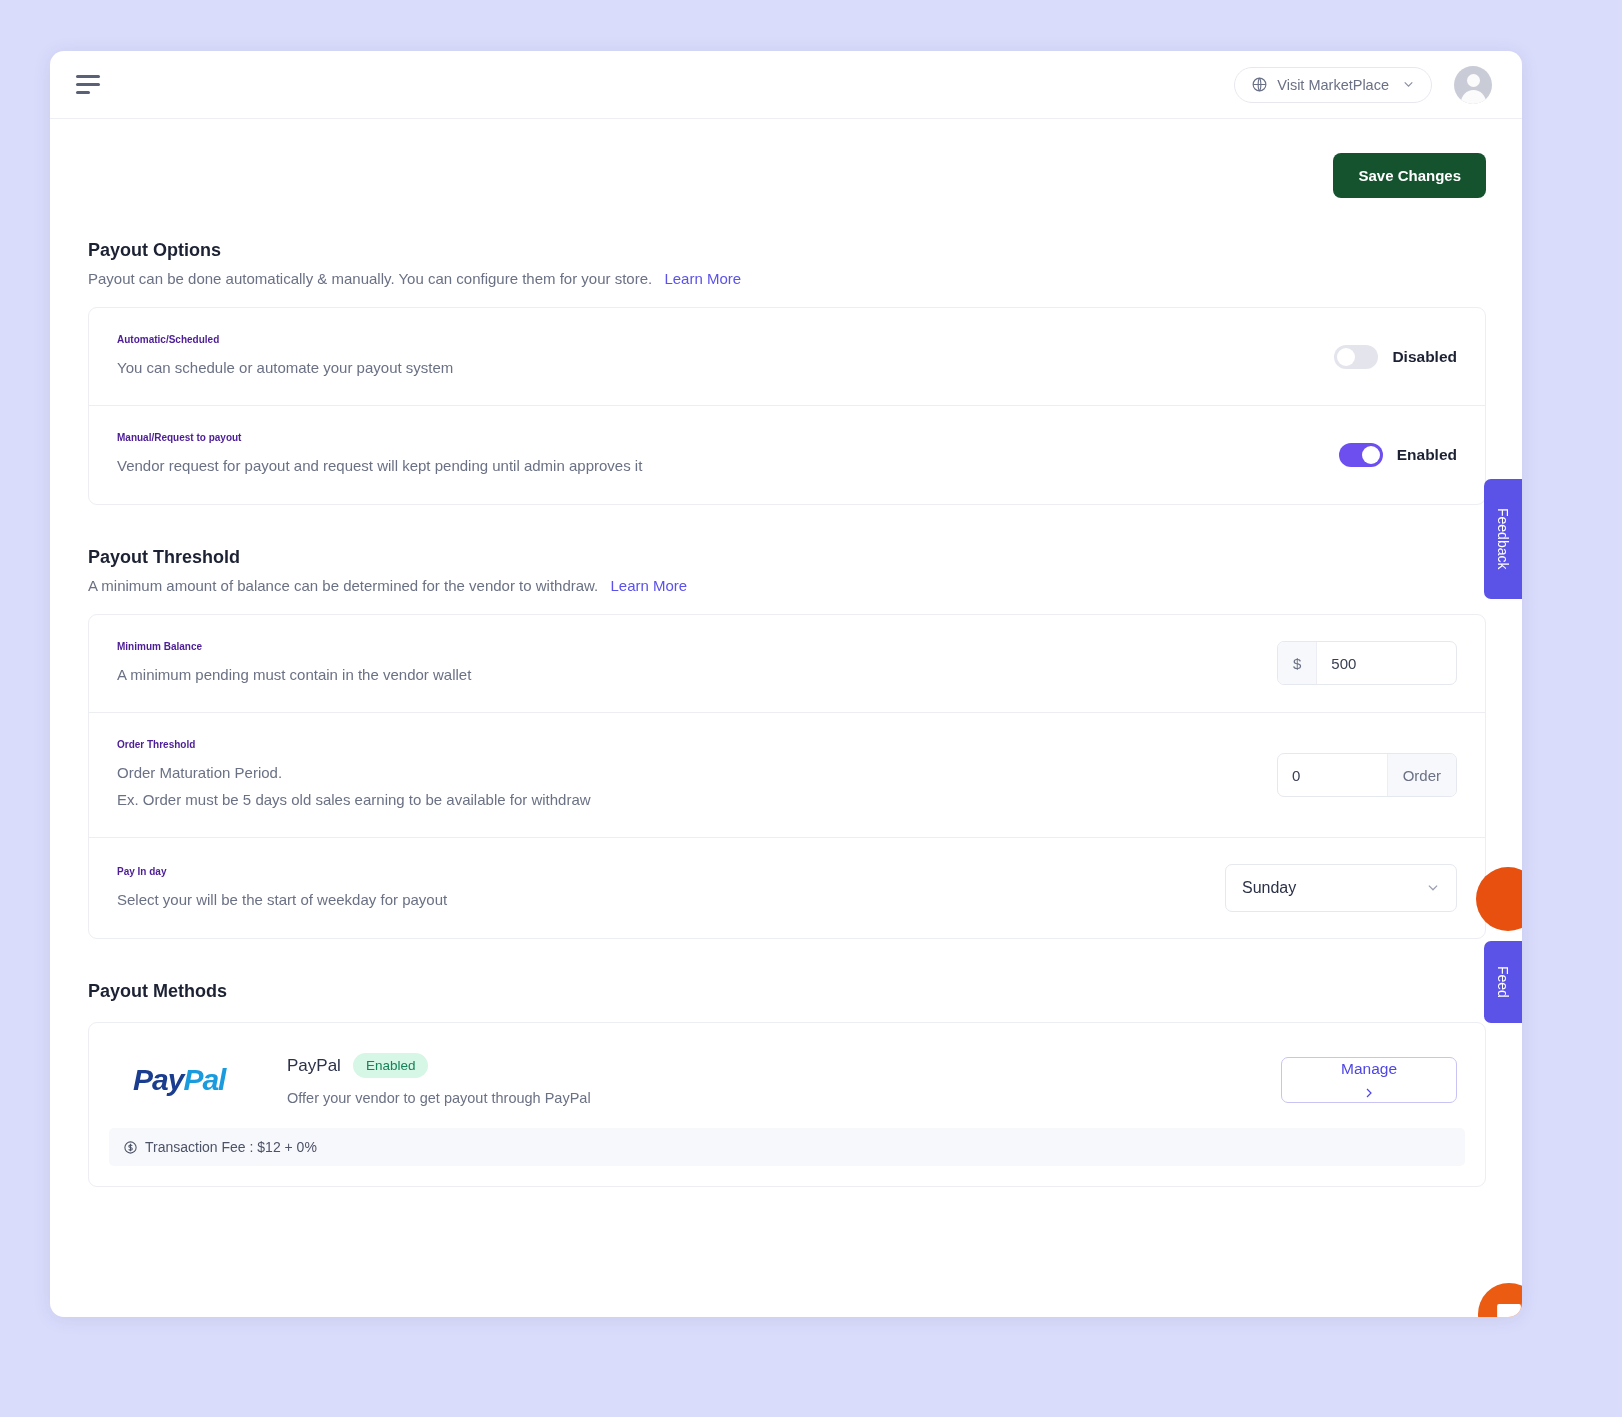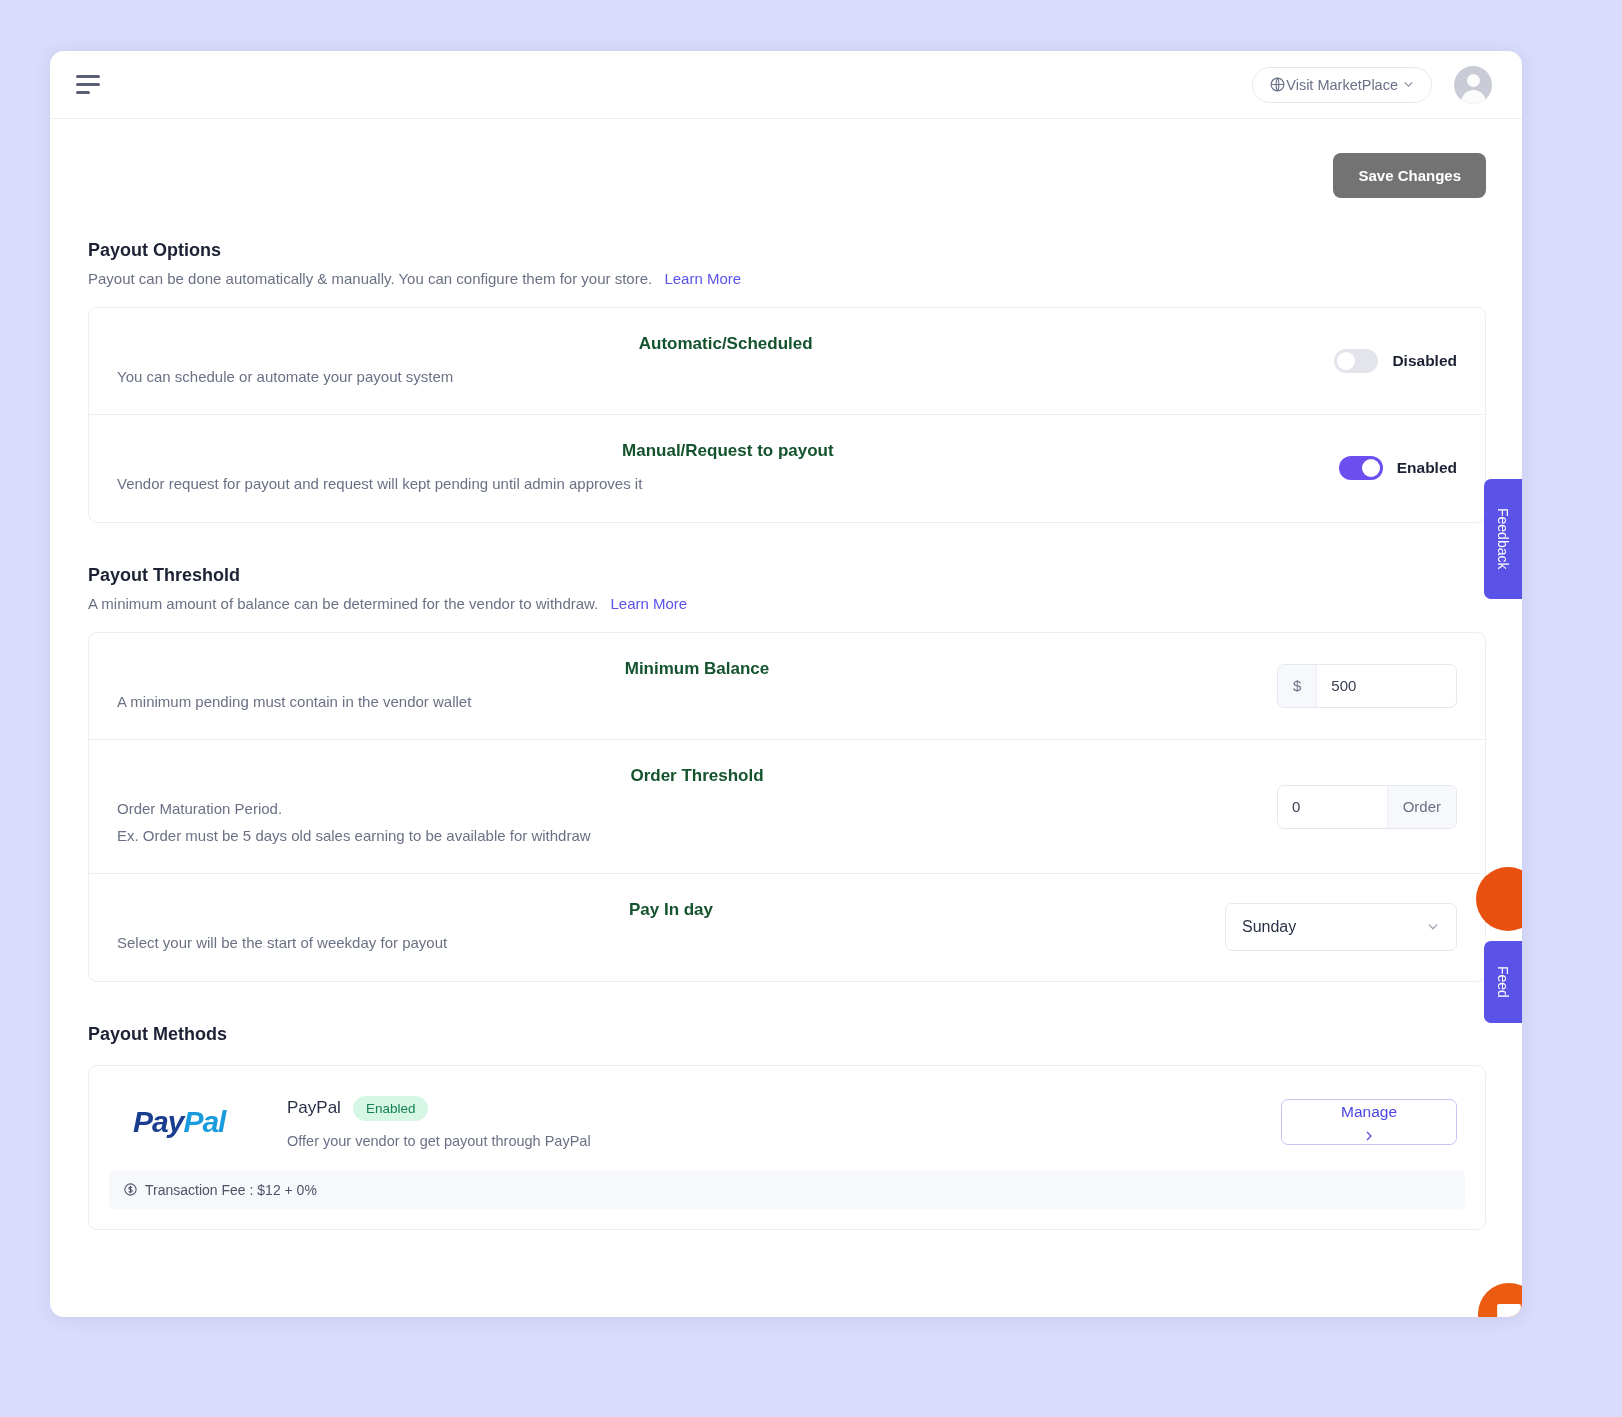--- a/index.html
+++ b/index.html
@@ -26,59 +26,59 @@
     display: flex; align-items: center;
     padding: 0 30px 0 26px;
   }
   #hamburger { width: 26px; height: 20px; display:flex; flex-direction:column; justify-content:center; gap:5px; cursor:pointer; }
   #hamburger i { display:block; height:3px; border-radius:2px; background:#5a6075; }
   #hamburger i:nth-child(1){ width:24px; }
   #hamburger i:nth-child(2){ width:24px; }
   #hamburger i:nth-child(3){ width:14px; }
   .spacer { flex: 1; }
   #marketplace-btn {
-    display:flex; align-items:center; 
+    display:flex; align-items:center; gap:9px;
     height:36px; padding:0 16px;
     border:1px solid #e7e8ef; border-radius:20px;
     color:#6a7086; font-size:14.5px; cursor:pointer; background:#fff;
   }
   #marketplace-btn .globe { width:17px; height:17px; flex:0 0 auto; }
   #marketplace-btn .chev { width:13px; height:13px; margin-left:4px; }
   #avatar {
     width:38px; height:38px; border-radius:50%;
     background:#c9ccd6; margin-left:22px; overflow:hidden; position:relative; cursor:pointer;
   }
   #avatar .head { position:absolute; width:13px; height:13px; border-radius:50%; background:#fbfbfc; left:12.5px; top:8px; }
   #avatar .body { position:absolute; width:25px; height:16px; border-radius:13px 13px 0 0; background:#fbfbfc; left:6.5px; top:24px; }
 
   
   #page { padding: 34px 36px 0 38px; position:relative; height: calc(100% - 68px); overflow:hidden; }
 
   #page-head { display:flex; align-items:flex-start; }
   #page-title { font-size:28px; font-weight:bold; color:#1c2234; letter-spacing:-.2px; }
   #page-sub { font-size:15.5px; color:#6b7185; margin-top:11px; }
   #save-btn {
-    margin-left:auto; background:#737373; color:#fff;
+    margin-left:auto; background:#14532d; color:#fff;
     font-size:15px; font-weight:bold; border:none; border-radius:8px;
     padding:14px 25px; cursor:pointer; font-family:"Liberation Sans", sans-serif;
   }
 
   .section-head { margin-top:42px; }
   .section-title { font-size:18px; font-weight:bold; color:#1c2234; }
   .section-desc { font-size:15px; color:#6b7185; margin-top:9px; }
   .learn-more { color:#5b52e8; margin-left:8px; cursor:pointer; }
 
   .card {
     margin-top:20px;
     border:1px solid #eceef3; border-radius:9px; background:#fff;
   }
   .row { display:flex; align-items:center; padding:26px 28px; }
   .row + .row { border-top:1px solid #eceef3; }
   .row .texts { flex:1; }
-  .row .r-title { font-size:17px; font-weight:bold; color:#14532d;text-align:center; }
+  .row .r-title { font-size:10px; font-weight:bold; color:#4c1d95; }
   .row .r-desc { font-size:15px; color:#6b7185; margin-top:11px; line-height:1.55; }
 
   
   .toggle-wrap { display:flex; align-items:center; gap:14px; }
   .toggle { width:44px; height:24px; border-radius:13px; position:relative; cursor:pointer; flex:0 0 auto; }
   .toggle.off { background:#e4e5ec; }
   .toggle.on  { background:#6d4ff0; }
   .toggle .knob { position:absolute; top:3px; width:18px; height:18px; border-radius:50%; background:#fff; }
   .toggle.off .knob { left:3px; }
   .toggle.on  .knob { right:3px; }

